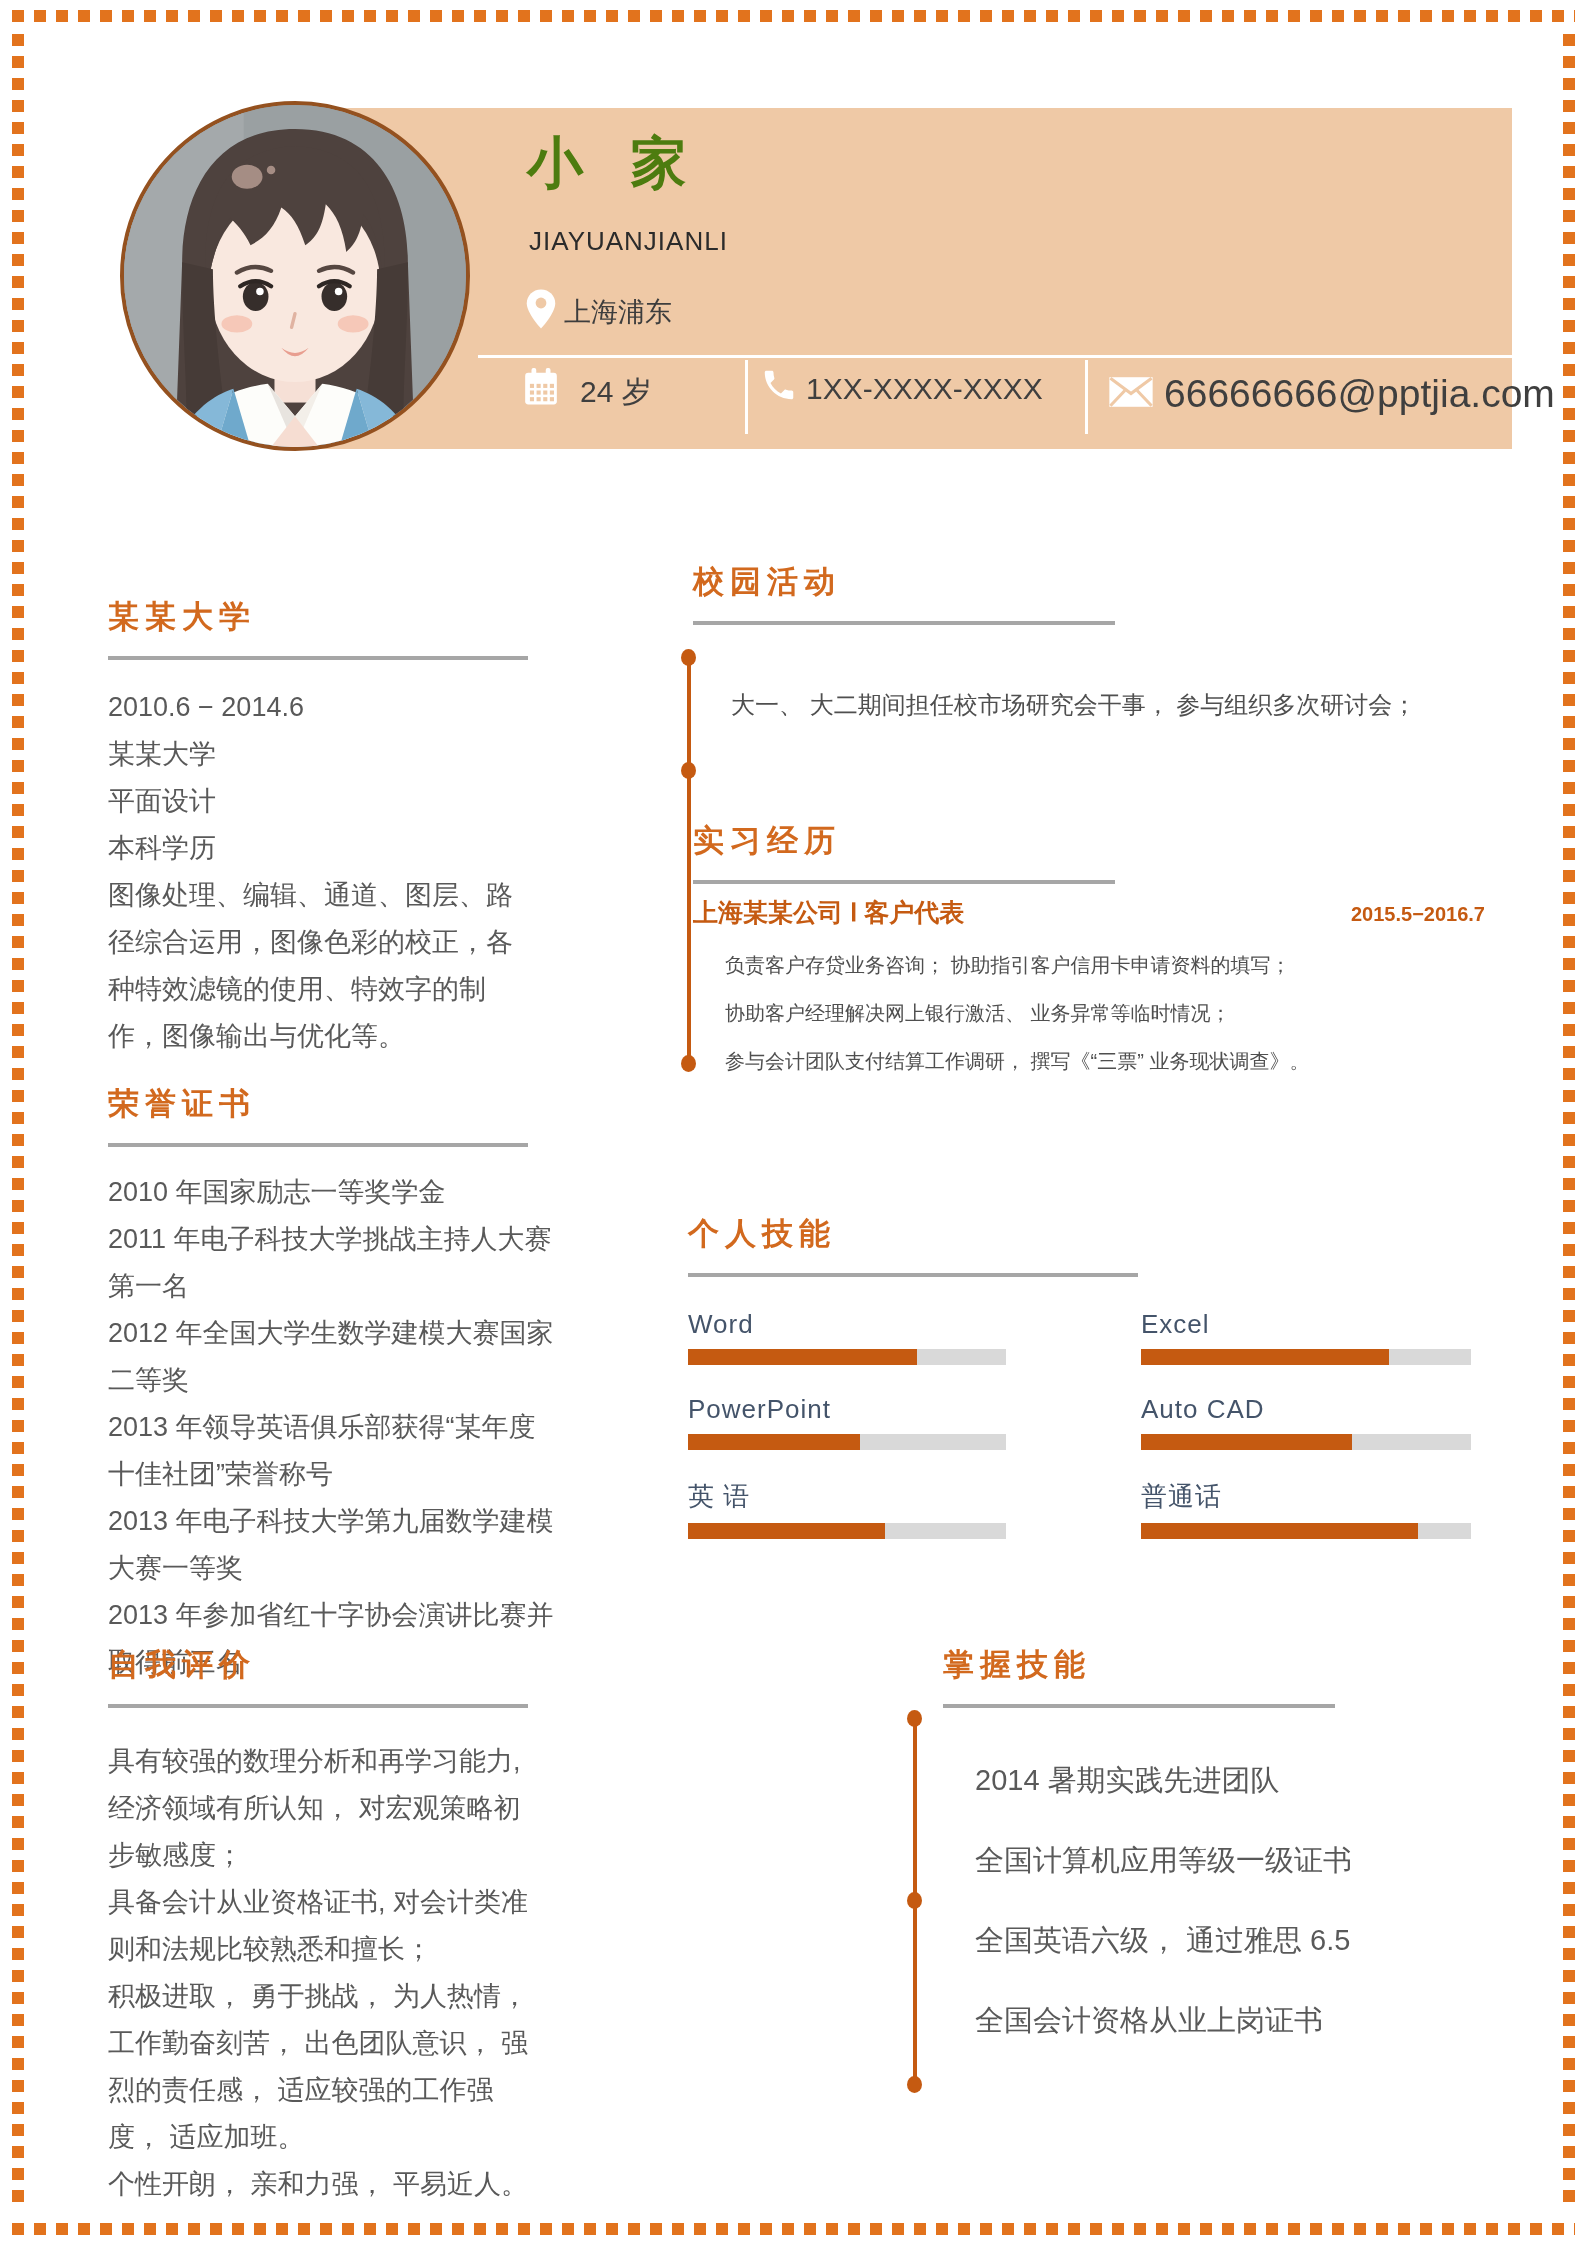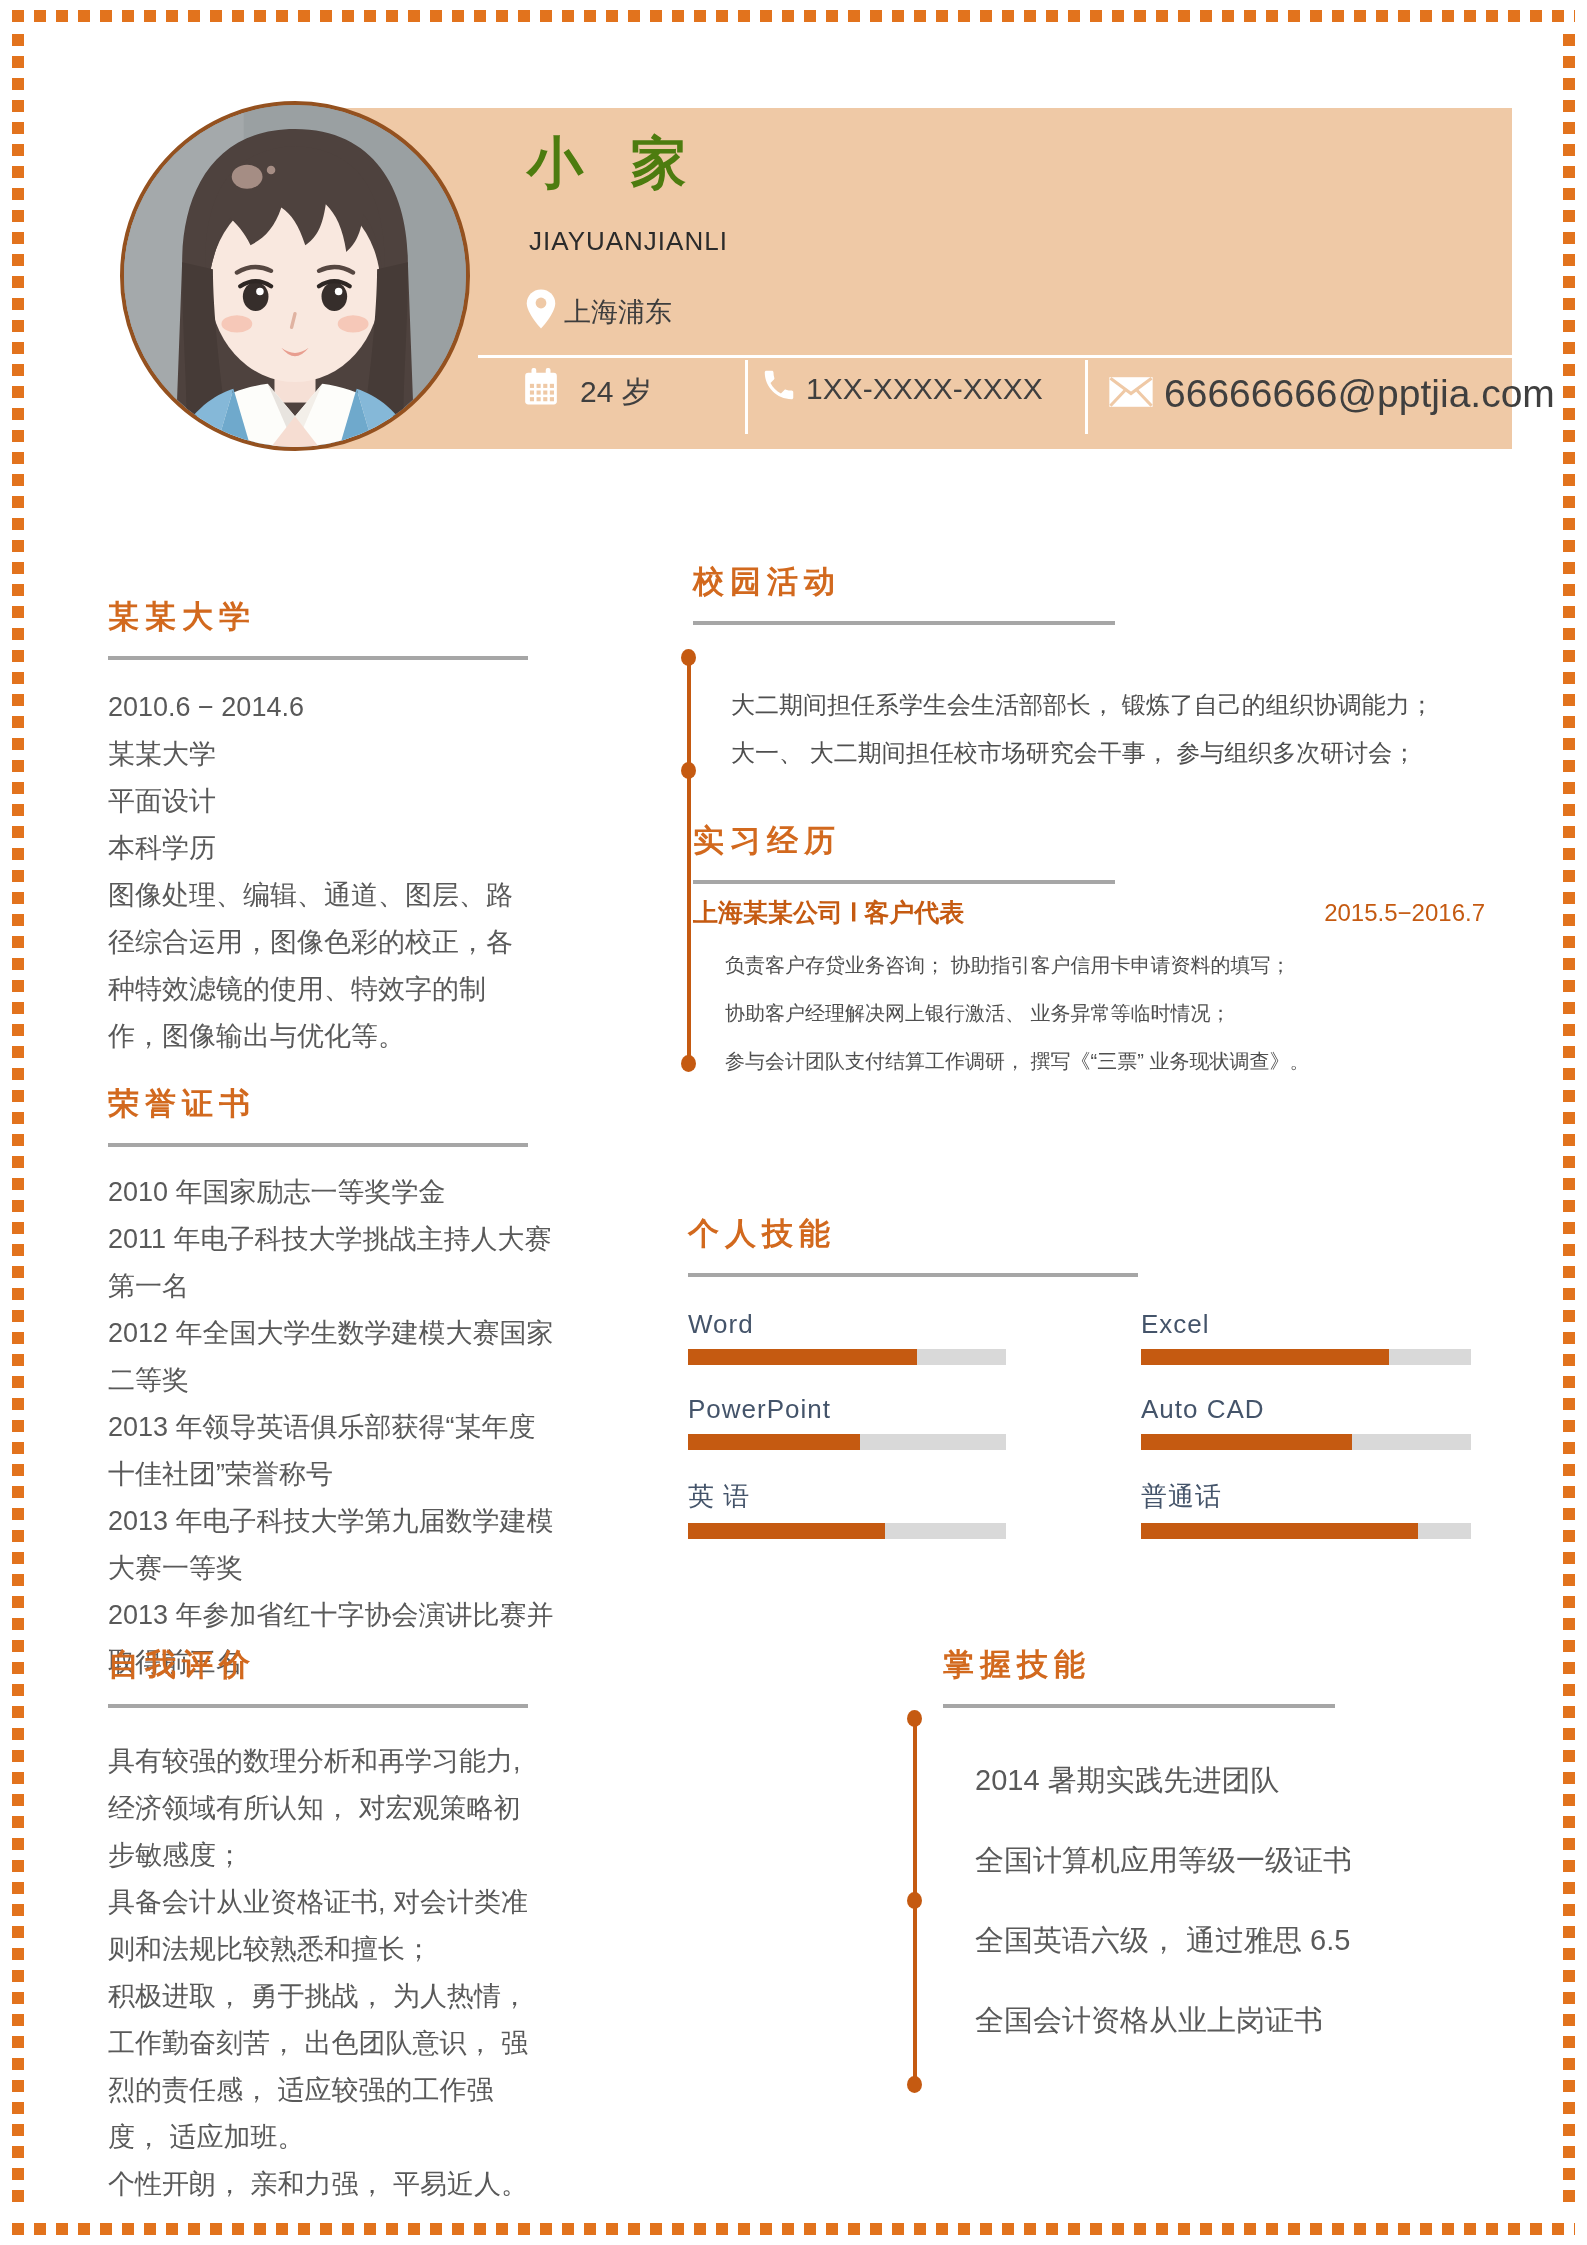--- a/index.html
+++ b/index.html
@@ -54,21 +54,21 @@
   .self-body{margin-top:30px;width:430px;}
 
   .tl-line{position:absolute;width:3.5px;background:var(--bar);}
   .tl-dot{position:absolute;width:15px;height:17px;border-radius:50%;background:var(--bar);}
 
   .campus-items{margin-top:56px;margin-left:38px;width:800px;}
   .campus-items div{font-size:24px;color:#4f4f4f;line-height:48px;}
 
   .company-row{display:flex;justify-content:space-between;align-items:baseline;width:792px;margin-top:12px;}
   .company{font-size:25px;font-weight:bold;color:var(--bar);}
-  .period{font-size:24px;font-weight:normal;color:var(--bar);}
+  .period{font-size:20px;font-weight:bold;color:var(--bar);}
   .intern-items{margin-top:12px;margin-left:32px;width:800px;}
   .intern-items div{font-size:20px;color:#4f4f4f;line-height:48px;}
 
   .skill-grid{display:grid;grid-template-columns:318px 330px;column-gap:135px;row-gap:29px;margin-top:32px;}
   .skill-name{font-size:26px;font-weight:normal;color:var(--skill);letter-spacing:1px;}
   .skill-track{margin-top:9px;height:16px;background:#D9D9D9;}
   .skill-fill{height:16px;background:var(--bar);}
 
   .mastered-items{position:absolute;left:975px;top:1762px;}
   .mastered-items div{font-size:29px;color:var(--body);line-height:36px;margin-bottom:44px;}
@@ -215,21 +215,20 @@
 
   <div class="tl-line" style="left:687px;top:655px;height:410px;"></div>
   <div class="tl-dot" style="left:681px;top:649px;"></div>
   <div class="tl-dot" style="left:681px;top:762px;"></div>
   <div class="tl-dot" style="left:681px;top:1055px;"></div>
 
   <div class="sec" style="left:693px;top:561px;width:830px;">
     <div class="sec-h">校园活动</div>
     <div class="sec-line" style="width:422px;"></div>
     <div class="campus-items">
-      <div>大二期间担任系学生会生活部部长， 锻炼了自己的组织协调能力；</div>
       <div>大一、 大二期间担任校市场研究会干事， 参与组织多次研讨会；</div>
     </div>
   </div>
 
   <div class="sec" style="left:693px;top:820px;width:830px;">
     <div class="sec-h">实习经历</div>
     <div class="sec-line" style="width:422px;"></div>
     <div class="company-row">
       <span class="company">上海某某公司 Ⅰ 客户代表</span>
       <span class="period">2015.5−2016.7</span>

